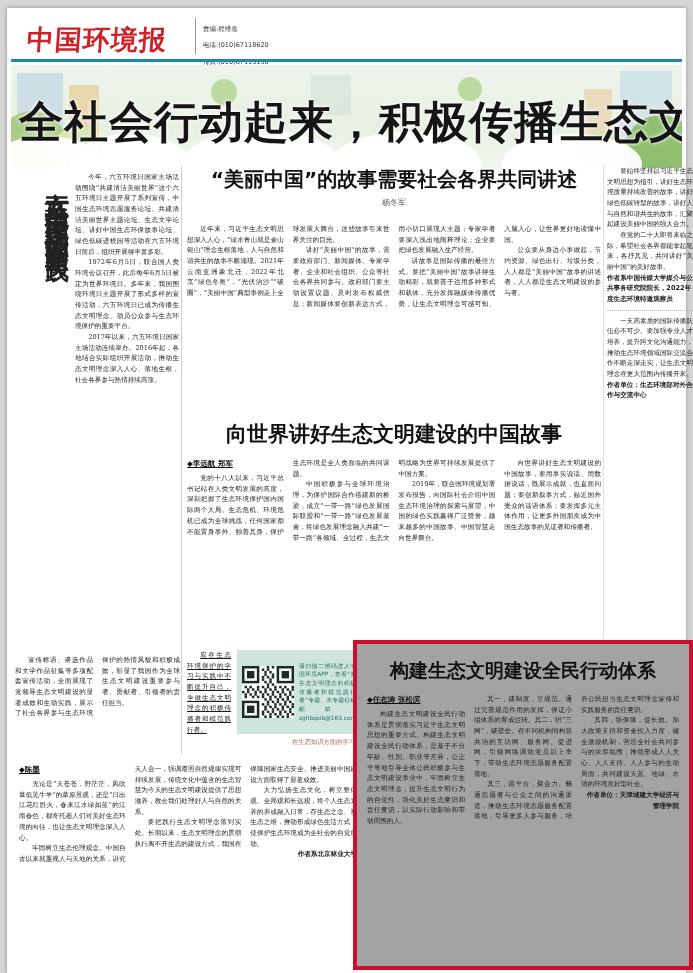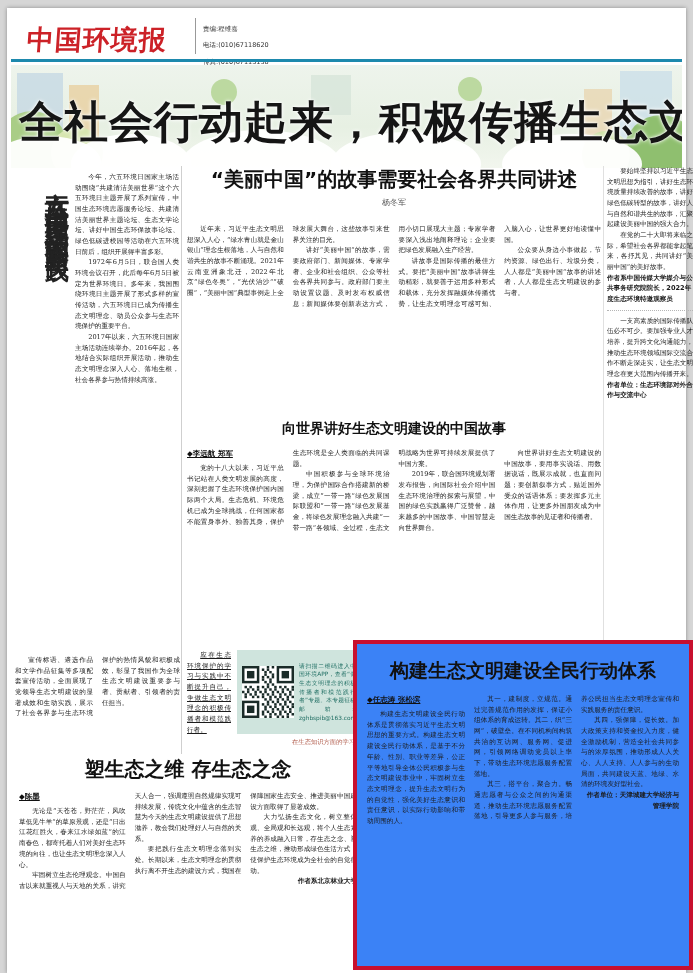--- a/index.html
+++ b/index.html
@@ -39,39 +39,39 @@
   .left-art{position:absolute;left:8px;top:160px;width:165px;height:588px;}
   .left-top{display:flex;height:474px;}
   .vtitle{writing-mode:vertical-rl;font-size:24px;font-weight:700;color:#222;letter-spacing:4px;width:54px;line-height:1.05;padding-top:6px;}
   .left-side{width:104px;height:468px;overflow:hidden;padding-left:6px;padding-top:4px;}
   .left-bottom{margin-top:13px;height:104px;column-count:2;}
   
   .art1{position:absolute;left:180px;top:158px;width:414px;height:250px;}
   .art1 .atitle{font-size:20px;}
   .art1-body{margin-top:16px;height:186px;column-count:4;}
   .art2{position:absolute;left:180px;top:412px;width:414px;height:226px;}
-  .art2 .atitle{font-size:14px;}
+  .art2 .atitle{font-size:21px;}
   .art2-body{margin-top:10px;height:168px;column-count:4;}
   
   .rcol{position:absolute;left:600px;top:158px;width:86px;height:480px;overflow:hidden;}
   .rcol .note{text-align:left;}
   
   .strip{position:absolute;left:180px;top:642px;width:170px;height:102px;}
   .strip-inner{display:flex;gap:6px;}
   .strip-side{width:44px;height:96px;overflow:hidden;text-decoration:underline;}
   .qr-panel{width:118px;height:84px;background:#cfe4dd;display:flex;align-items:center;gap:5px;padding:5px;box-sizing:border-box;}
   .qr-svg{width:52px;height:52px;background:#fff;flex:none;}
   .qr-note{font-size:5.8px;line-height:1.5;color:#1f6e63;text-align:justify;}
   .qr-caption{font-size:6.3px;color:#b05a4a;margin-top:4px;text-align:right;}
   
   .art3{position:absolute;left:12px;top:748px;width:338px;height:214px;}
   .art3 .atitle{font-size:20px;}
   .art3-body{margin-top:8px;height:168px;column-count:3;}
   
-  .redbox{position:absolute;left:346px;top:632px;width:340px;height:330px;border:4px solid #c8102e;box-sizing:border-box;background:#3b82f6;padding:10px 10px 6px 10px;}
+  .redbox{position:absolute;left:346px;top:632px;width:340px;height:330px;border:4px solid #c8102e;box-sizing:border-box;background:#a3a3a3;padding:10px 10px 6px 10px;}
   .redbox .atitle{font-size:19px;margin-top:4px;}
   .redbox-body{margin-top:10px;height:246px;column-count:3;}
 </style>
 </head>
 <body>
 
 <div class="paper">
 
   <div class="hdr">
     <div class="masthead">中国环境报</div>
@@ -285,21 +285,20 @@
               <rect x="20" y="19" width="1" height="1" fill="#1a2b28"></rect>
             </svg>
           <div class="qr-note">请扫描二维码进入中国环境APP，查看“做生态文明理念的积极传播者和模范践行者”专题。本专题征稿邮箱：zghbspib@163.com</div>
         </div>
         <div class="qr-caption">在生态知识方面的学习</div>
       </div>
     </div>
   </div>
 
   <div class="art3">
-    <div class="atitle">塑生态之维 存生态之念</div>
     <div class="art3-body body-txt cols">
       <div class="byline-b">◆陈墨</div>
       <div>
           <p>无论是“天苍苍，野茫茫，风吹草低见牛羊”的草原景观，还是“日出江花红胜火，春来江水绿如蓝”的江南春色，都寄托着人们对美好生态环境的向往，也让生态文明理念深入人心。</p>
           <p>牢固树立生态伦理观念。中国自古以来就重视人与天地的关系，讲究天人合一，强调遵照自然规律实现可持续发展，传统文化中蕴含的生态智慧为今天的生态文明建设提供了思想滋养，教会我们处理好人与自然的关系。</p>
           <p>要把践行生态文明理念落到实处。长期以来，生态文明理念的贯彻执行离不开生态的建设方式，我国在保障国家生态安全、推进美丽中国建设方面取得了显著成效。</p>
           <p>大力弘扬生态文化，树立整体观、全局观和长远观，将个人生态素养的养成融入日常，存生态之念、塑生态之维，推动形成绿色生活方式，使保护生态环境成为全社会的自觉行动。</p>
         </div>
       <p class="note">作者系北京林业大学</p>
     </div>

